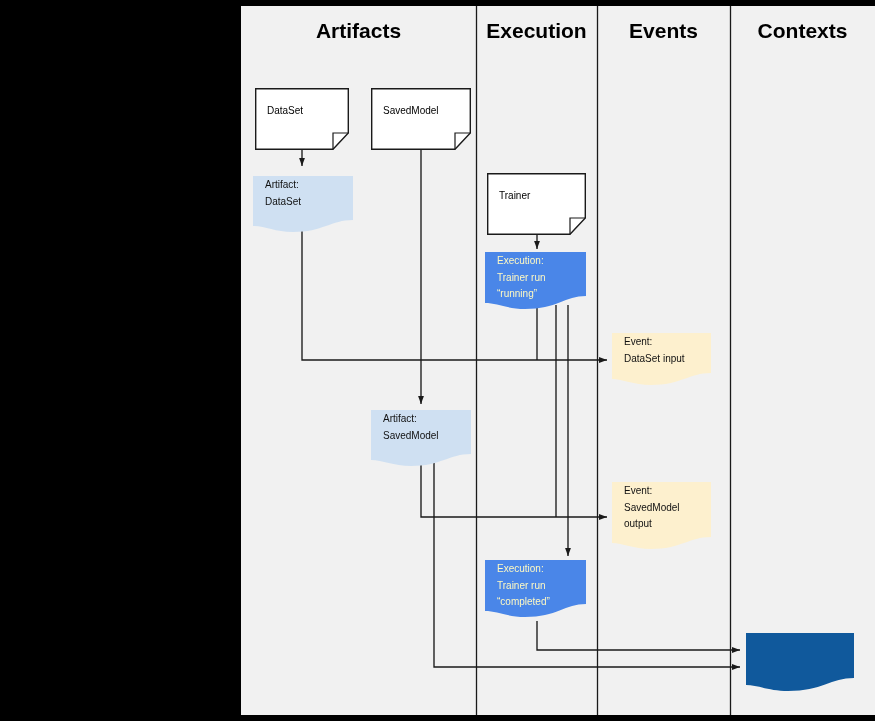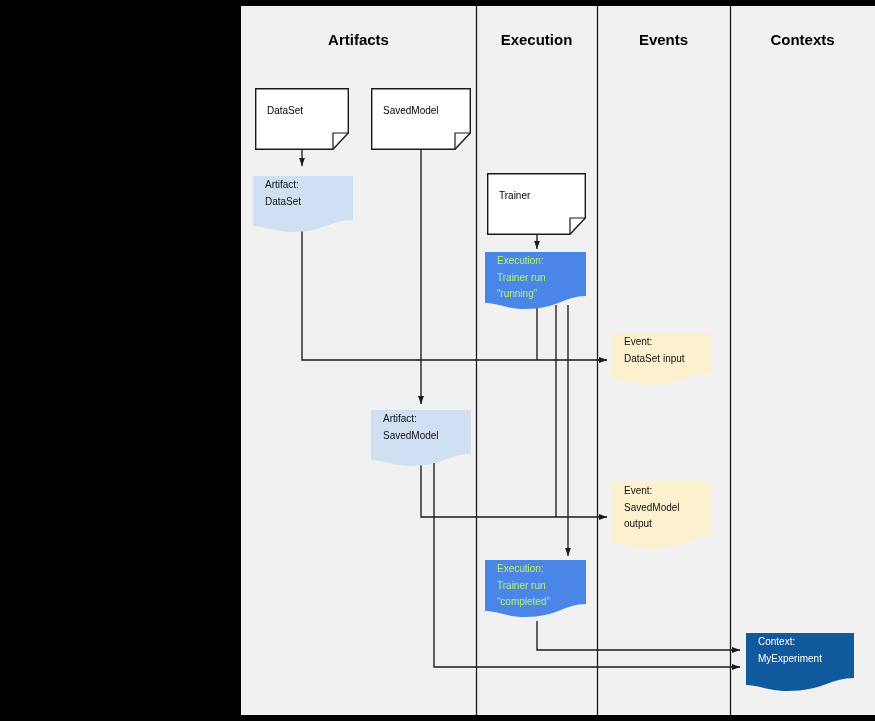--- a/index.html
+++ b/index.html
@@ -31,41 +31,40 @@
     position: absolute;
     left: 0;
     top: 0;
     width: 875px;
     height: 721px;
     pointer-events: none;
   }
   .colhdr {
     position: absolute;
     text-align: center;
-    font-size: 15px;
+    font-size: 21px;
     font-weight: bold;
     color: #000000;
     top: 19px;
-    margin-top: 12px;
   }
   .node {
     position: absolute;
     box-sizing: border-box;
     font-size: 10px;
     line-height: 16.5px;
   }
   .node .lbl {
     position: absolute;
     left: 12px;
     top: 1px;
     right: 8px;
     white-space: pre-line;
   }
   .doc-node .lbl { top: 15px; }
-  .blue-node .lbl { color: #bef264; }
+  .blue-node .lbl { color: #fef9c3; }
   .ctx-node .lbl { color: #ffffff; }
   .evt-node .lbl { color: #111111; }
   .art-node .lbl { color: #111111; }
 </style>
 </head>
 <body>
 
 <div id="canvas">
 
   <div id="panel"></div>
@@ -184,17 +183,15 @@
     </svg>
     <div class="lbl">Event:
 SavedModel
 output</div>
   </div>
 
   <div class="node ctx-node" style="left:746px;top:633px;width:108px;height:58px;">
     <svg width="108" height="58" viewBox="0 0 108 58" style="position:absolute;left:0;top:0;">
       <path d="M0,0 H108 V45 C85,45 76,58 42,58 C23,58 12,52 0,52 Z" fill="#10599c"></path>
     </svg>
-    <div class="lbl">Context:
-MyExperiment</div>
   </div>
 
 </div>
 
 </body></html>

